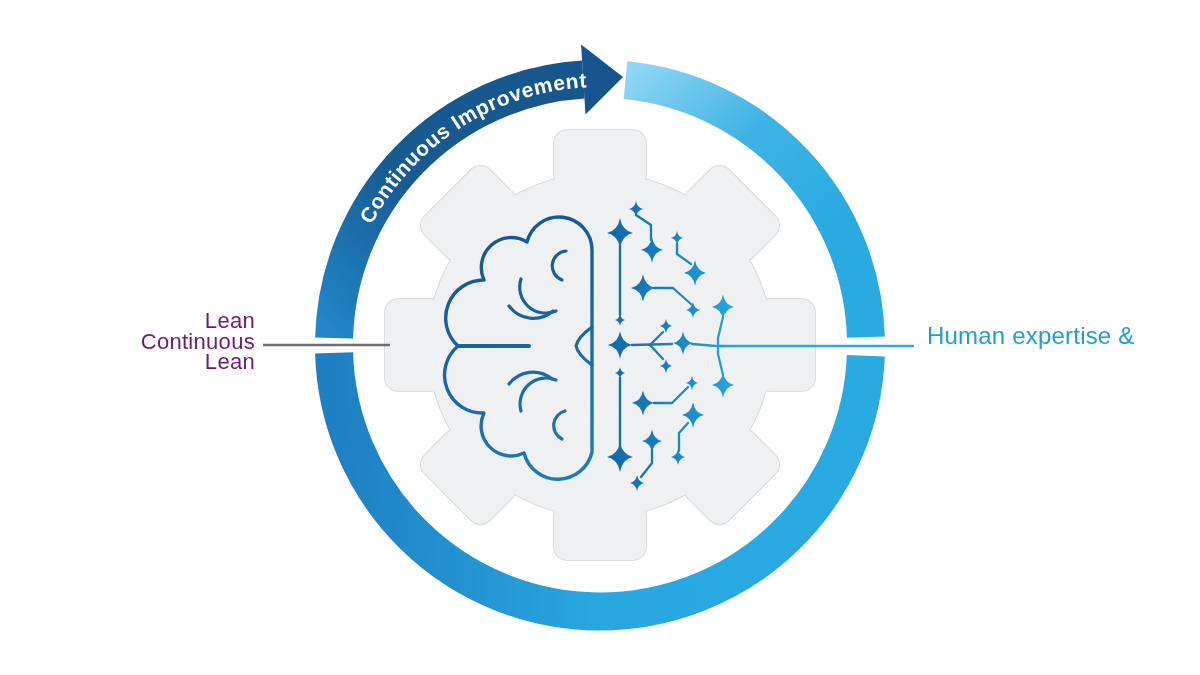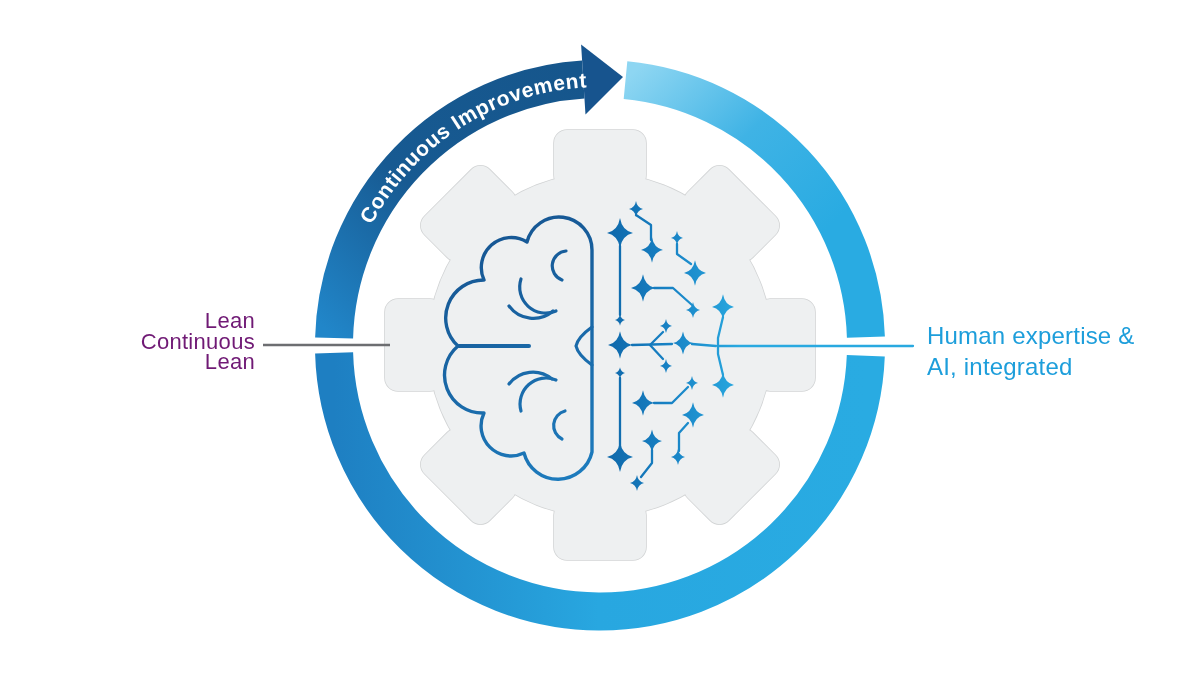--- a/index.html
+++ b/index.html
@@ -155,15 +155,14 @@
   </svg>
 
   <div class="side-label label-left">
     <div>Lean</div>
     <div>Continuous</div>
     <div>Lean</div>
   </div>
 
   <div class="side-label label-right">
     <div>Human expertise &amp;</div>
-    <div>AI, integrated</div>
   </div>
 </div>
 
 </body></html>

